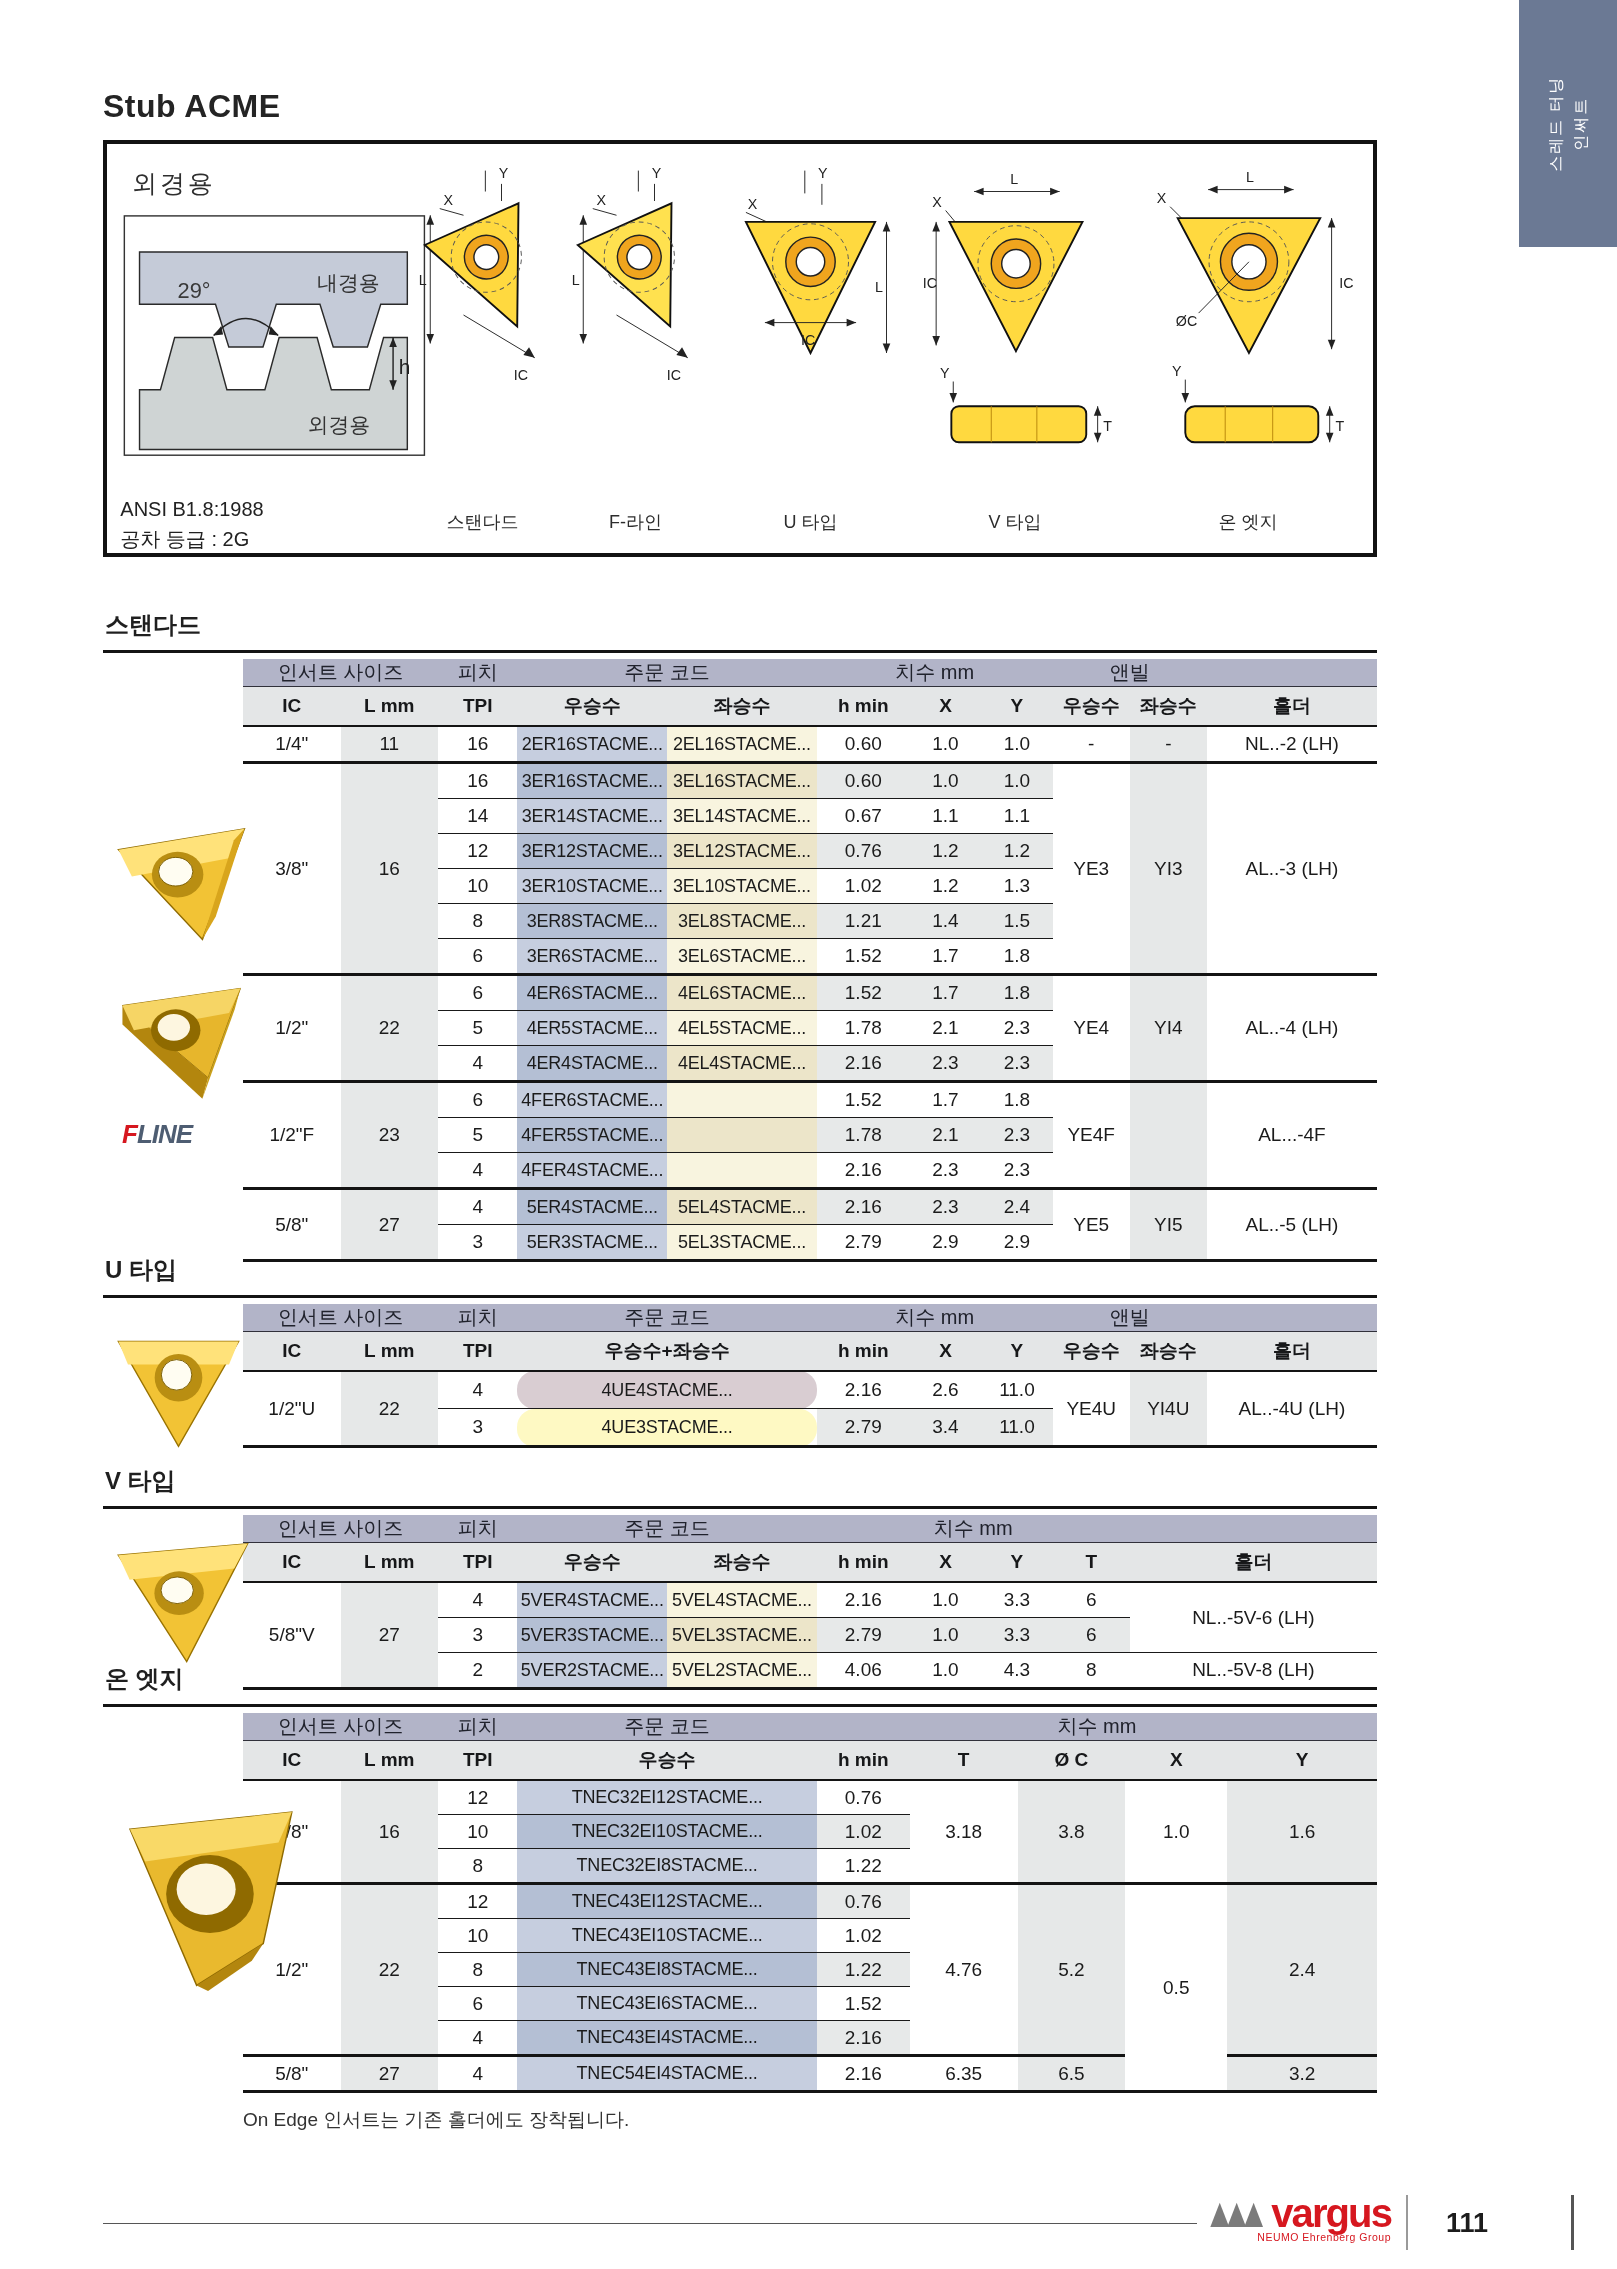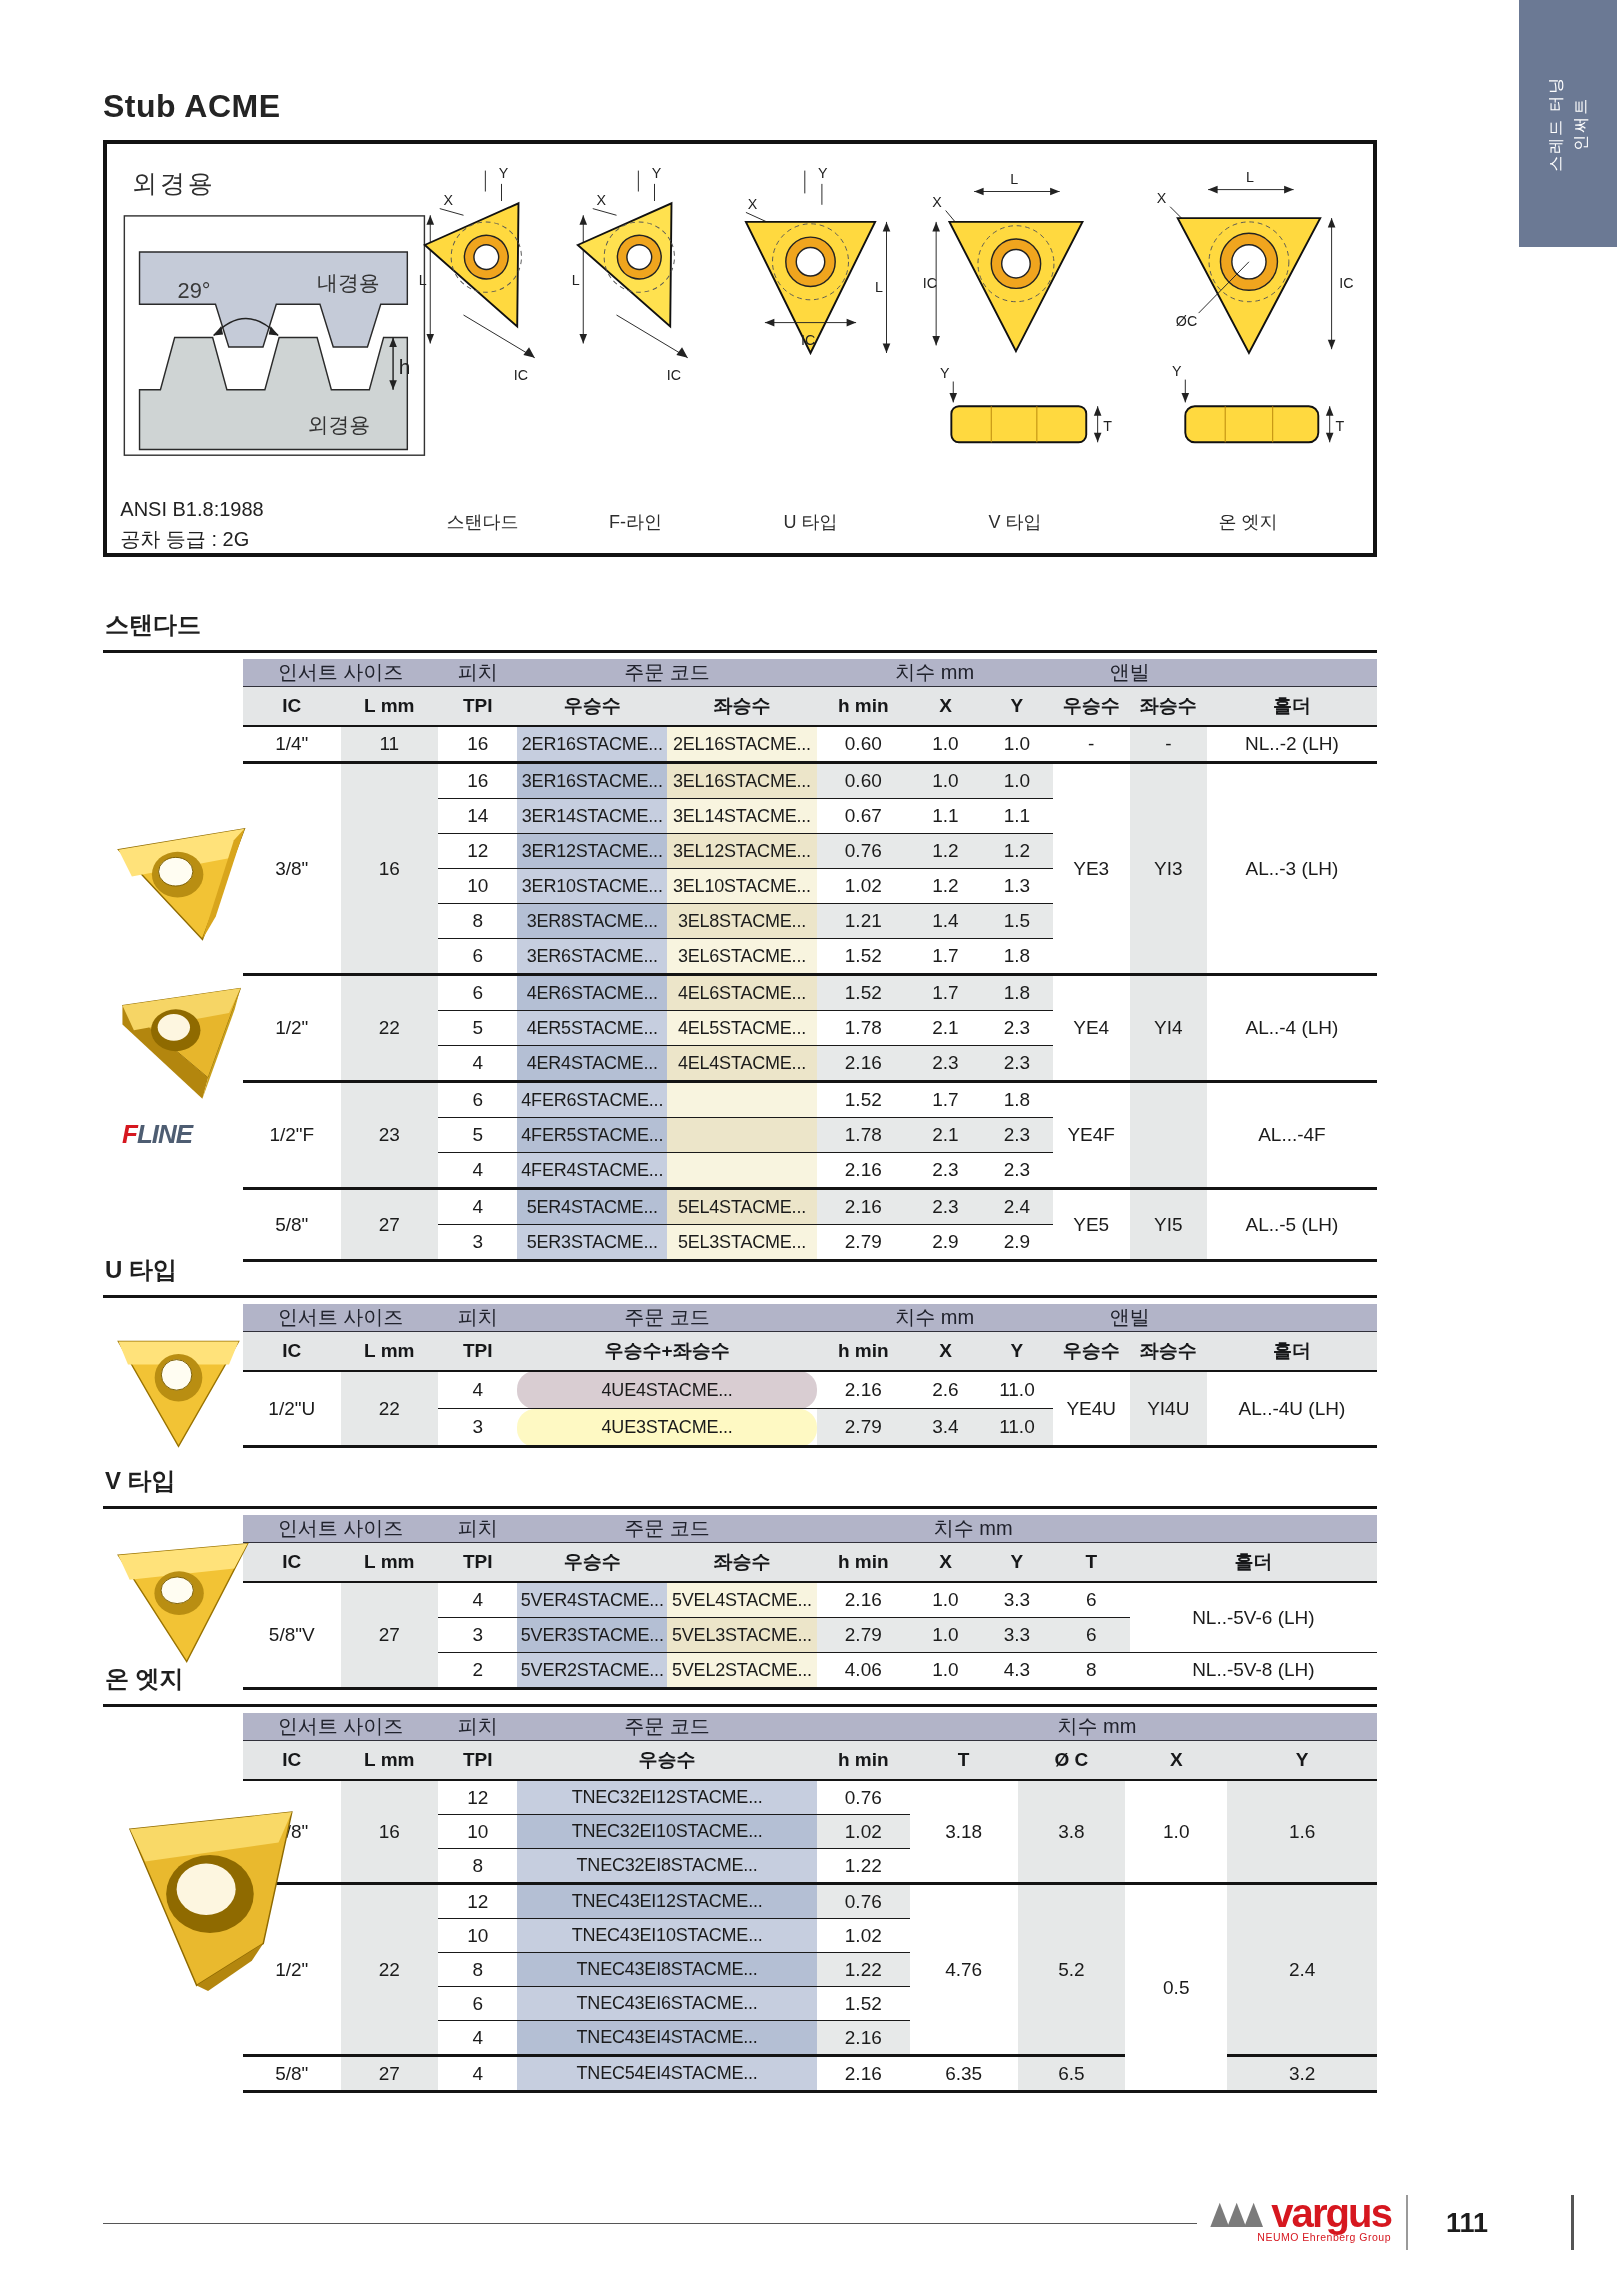--- a/index.html
+++ b/index.html
@@ -645,20 +645,21 @@
           <td class="gs lcol">27</td>
           <td class="gs">4</td>
           <td class="gs rh code">TNEC54EI4STACME...</td>
           <td class="gs">2.16</td>
           <td class="gs">6.35</td>
           <td class="gs shade">6.5</td>
           <td class="gs shade">3.2</td>
         </tr>
       </tbody>
     </table>
+    <div class="note">On Edge 인서트는 기존 홀더에도 장착됩니다.</div>
   </div>
 
   <svg class="photo" style="left:109px;top:804px" width="143" height="143" viewBox="0 0 150 150">
     <polygon points="10,48 142,26 98,142" fill="#f2c335" stroke="#8f6a00" stroke-width="1.5"></polygon>
     <polygon points="10,48 142,26 130,56 24,76" fill="#ffe27a"></polygon>
     <polygon points="98,142 112,118 142,26 131,38" fill="#d8a51c"></polygon>
     <ellipse cx="72" cy="74" rx="27" ry="24" fill="#b98e12"></ellipse>
     <ellipse cx="70" cy="71" rx="18" ry="15" fill="#fffdf2" stroke="#7a5c00"></ellipse>
   </svg>
 

